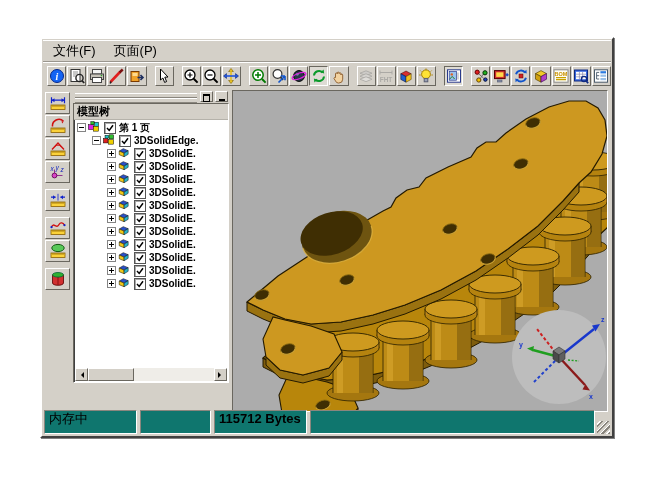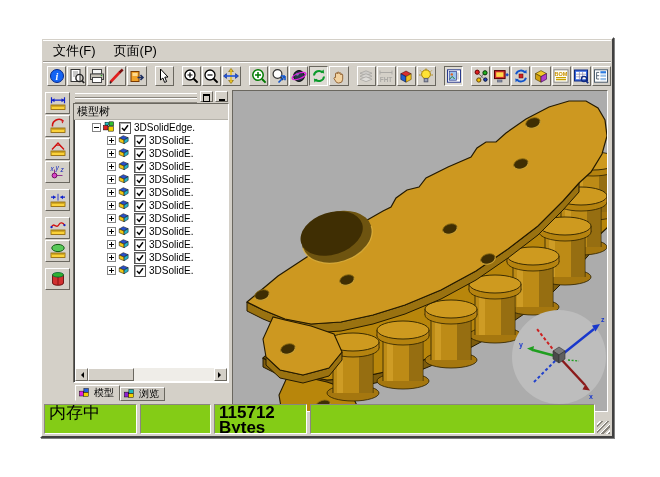--- a/index.html
+++ b/index.html
@@ -29,21 +29,21 @@
   .panel{position:absolute;left:31px;top:52px;width:156px;height:312px;}
   .grip{position:absolute;left:0;right:0;top:0;height:12px;}
   .gripline{position:absolute;left:2px;right:32px;height:3px;border-top:1px solid #fff;border-bottom:1px solid #8a867e;}
   .gl1{top:2px}.gl2{top:7px}
   .gripbtn{position:absolute;top:0;width:13px;height:11px;background:#D4D0C8;border:1px solid;
     border-color:#fff #6a675f #6a675f #fff;padding:0;}
   .gb1{right:16px}.gb2{right:1px}
   .gripbtn i{display:block;margin:2px auto 0;width:5px;height:5px;border:1px solid #000;border-top-width:2px;}
   .gripbtn.gb2 i{border:none;border-bottom:2px solid #000;height:5px;width:6px;}
   .treebox{position:absolute;left:0;right:0;top:12px;height:278px;background:#fff;
-    border:1px solid;border-color:#6a675f #fff #fff #6a675f;box-shadow:inset 1px 1px 0 #404040;overflow:hidden;}
+    border:1px solid;border-color:#6a675f #fff #fff #6a675f;box-shadow:inset 1px 1px 0 #404040;overflow:hidden;font-weight:bold;}
   .caption{height:15px;line-height:15px;background:#D4D0C8;color:#000;font-size:11px;padding-left:3px;
     border-bottom:1px solid #b5b2aa;}
   .rows{position:absolute;left:1px;right:1px;top:17px;bottom:14px;overflow:hidden;}
   .row{height:13px;display:flex;align-items:center;font-size:10px;white-space:nowrap;}
   .expand{width:9px;height:9px;box-sizing:border-box;border:1px solid #848484;background:#fff;
     position:relative;flex:0 0 9px;margin-right:2px;}
   .expand::before{content:"";position:absolute;left:1px;right:1px;top:3px;border-top:1px solid #000;}
   .expand.plus::after{content:"";position:absolute;top:1px;bottom:1px;left:3px;border-left:1px solid #000;}
   .ticon{width:14px;height:13px;flex:0 0 14px;margin-right:2px;}
   .cb{width:10px;height:10px;flex:0 0 10px;background:#fff;border:1px solid #555;
@@ -62,21 +62,21 @@
   .tab{display:flex;align-items:center;font-size:10px;padding:1px 5px 1px 3px;border:1px solid;
     border-color:#fff #6a675f #D4D0C8 #fff;background:#D4D0C8;height:16px;box-sizing:border-box;}
   .tab .ticon{width:13px;flex:0 0 13px;margin-right:2px;}
   .tab.inactive{background:#c9c5bd;height:14px;border-bottom-color:#6a675f;}
   
   .viewport{position:absolute;left:190px;top:51px;width:376px;height:322px;
     border:1px solid;border-color:#6a675f #fff #fff #6a675f;box-sizing:border-box;background:#ACACAC;}
   .viewport svg{display:block;}
   
   .statusbar{position:absolute;left:2px;right:2px;bottom:2px;height:19px;display:flex;align-items:flex-end;}
-  .cell{height:30px;line-height:15px;font-size:17px;color:#000;background:#84cc16;padding-left:4px;
+  .cell{height:24px;line-height:15px;font-size:13px;color:#000;background:#0f766e;padding-left:4px;
     border:1px solid;border-color:#8a867e #fff #fff #8a867e;box-sizing:border-box;margin-right:3px;overflow:hidden;}
   .c0{width:93px;}.c1{width:71px;}.c2{width:93px;font-weight:bold;}.c3{flex:1;margin-right:1px;}
   .sizegrip{width:13px;height:13px;margin-left:1px;
     background:repeating-linear-gradient(135deg,#D4D0C8 0 2px,#fff 2px 3px,#8a867e 3px 4.5px);}
 </style>
 </head>
 <body>
 
 <div class="stage">
   <div class="win">
@@ -364,20 +364,35 @@
         <button class="gripbtn gb1">
             <i></i>
           </button>
         <button class="gripbtn gb2">
             <i></i>
           </button>
       </div>
       <div class="treebox">
         <div class="caption">模型树</div>
         <div class="rows" id="treerows">
+            <div class="row" style="padding-left: 2px;">
+              <span class="expand"></span>
+              <span class="ticon"><svg viewBox="0 0 16 16" width="13" height="13">
+                  <rect x="0.5" y="4.5" width="6" height="6" fill="#e020e0" stroke="#000" stroke-width="0.6"></rect>
+                  <rect x="8" y="1.5" width="5" height="5" fill="#20c8c8" stroke="#000" stroke-width="0.6"></rect>
+                  <rect x="6.5" y="6.5" width="6.5" height="6" fill="#f0d000" stroke="#000" stroke-width="0.6"></rect>
+                  <rect x="3.5" y="0.8" width="4" height="3.6" fill="#30c030" stroke="#000" stroke-width="0.6"></rect>
+                </svg></span>
+              <span class="cb">
+                <svg viewBox="0 0 10 10" width="10" height="10">
+                  <polyline points="2,5 4.2,7.4 8,2.2" fill="none" stroke="#000" stroke-width="1.5"></polyline>
+                </svg>
+              </span>
+              <span class="lbl">第 1 页</span>
+            </div>
             <div class="row" style="padding-left: 17px;">
               <span class="expand"></span>
               <span class="ticon"><svg viewBox="0 0 16 16" width="13" height="13">
                   <rect x="0.5" y="5.5" width="5.5" height="5.5" fill="#e02020" stroke="#000" stroke-width="0.6"></rect>
                   <rect x="7.5" y="1" width="5.5" height="5" fill="#30c030" stroke="#000" stroke-width="0.6"></rect>
                   <rect x="6.5" y="7" width="6.5" height="5.5" fill="#f0d000" stroke="#000" stroke-width="0.6"></rect>
                   <rect x="2.5" y="1.5" width="4.5" height="3.5" fill="#20c8c8" stroke="#000" stroke-width="0.6"></rect>
                 </svg></span>
               <span class="cb">
                 <svg viewBox="0 0 10 10" width="10" height="10">
@@ -541,38 +556,20 @@
               <span class="lbl">3DSolidE.</span>
             </div>
           </div>
         <div class="hscroll">
           <button class="sbtn sleft"></button>
           <div class="sthumb"></div>
           <div class="strack"></div>
           <button class="sbtn sright"></button>
         </div>
       </div>
-      <div class="tabs" id="tabs">
-          <div class="tab">
-            <span class="ticon"><svg viewBox="0 0 16 16" width="12" height="12">
-                <rect x="0.5" y="5.5" width="6" height="6.5" fill="#e020e0" stroke="#000" stroke-width="0.6"></rect>
-                <rect x="6.5" y="2" width="6" height="5" fill="#2060e0" stroke="#000" stroke-width="0.6"></rect>
-                <rect x="6" y="7.5" width="6.5" height="5" fill="#f0d000" stroke="#000" stroke-width="0.6"></rect>
-              </svg></span>
-            <span>模型</span>
-          </div>
-          <div class="tab inactive">
-            <span class="ticon"><svg viewBox="0 0 16 16" width="12" height="12">
-                <rect x="0.5" y="5.5" width="6" height="6.5" fill="#9020d0" stroke="#000" stroke-width="0.6"></rect>
-                <rect x="6.5" y="2" width="6" height="5" fill="#20b8b8" stroke="#000" stroke-width="0.6"></rect>
-                <rect x="6" y="7.5" width="6.5" height="5" fill="#f0d000" stroke="#000" stroke-width="0.6"></rect>
-              </svg></span>
-            <span>浏览</span>
-          </div>
-        </div>
     </div>
 
     <div class="viewport">
       <svg id="scene" width="374" height="320" viewBox="0 0 374 320">
           <g transform="translate(16,56)">
             <path d="M346,92 L330,110 305,135 275,158 243,180 208,199 172,214 140,224 108,231 78,233 52,228 30,219 14,211 L14,220 30,228 52,237 78,242 108,240 140,233 172,223 208,208 243,189 275,167 305,144 330,119 346,101 Z" fill="#7e5c0c" stroke="#241a00" stroke-width="1"></path>
             <path d="M109,261 L96,277 70,284 47,279 33,266 33,274 47,287 70,292 96,285 109,269 Z" fill="#7e5c0c" stroke="#241a00" stroke-width="1"></path>
             <path d="M40,226 L30,248 33,266 47,279 70,284 96,277 109,261 101,243 78,235 52,229 Z" fill="#b8860b" stroke="#241a00" stroke-width="1.1"></path>
             <path d="M14,211 L45,185 80,162 115,140 150,120 158,116 163,107 174,99 186,96 193,87 215,76 238,66 244,57 253,51 263,51 273,42 293,28 316,16 336,10 353,10 365,17 372,29 374,45 369,63 358,81 346,92 330,110 305,135 275,158 243,180 208,199 172,214 140,224 108,231 78,233 52,228 30,219 Z" fill="#b8860b" stroke="#241a00" stroke-width="1.2"></path>
           </g>

